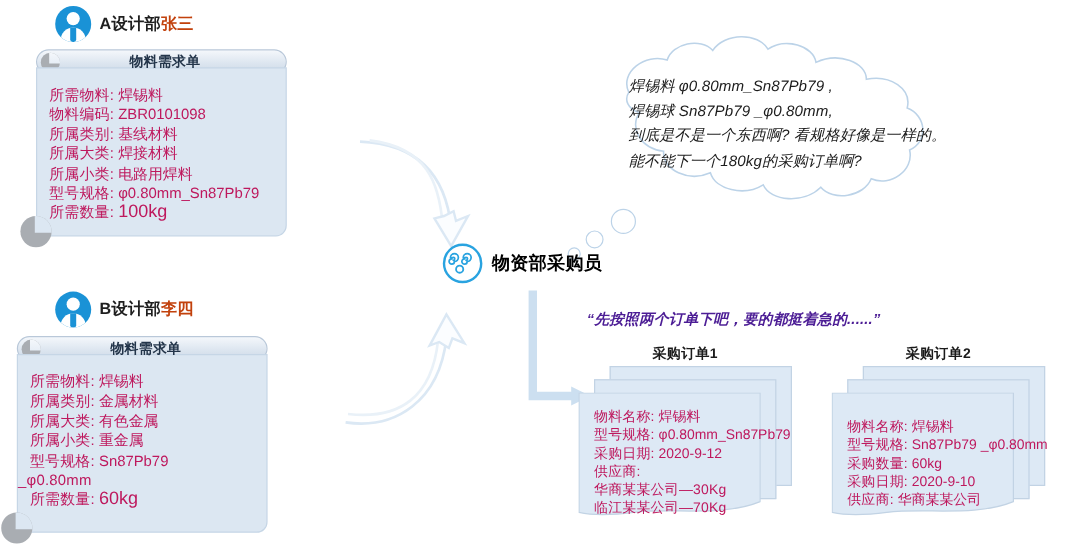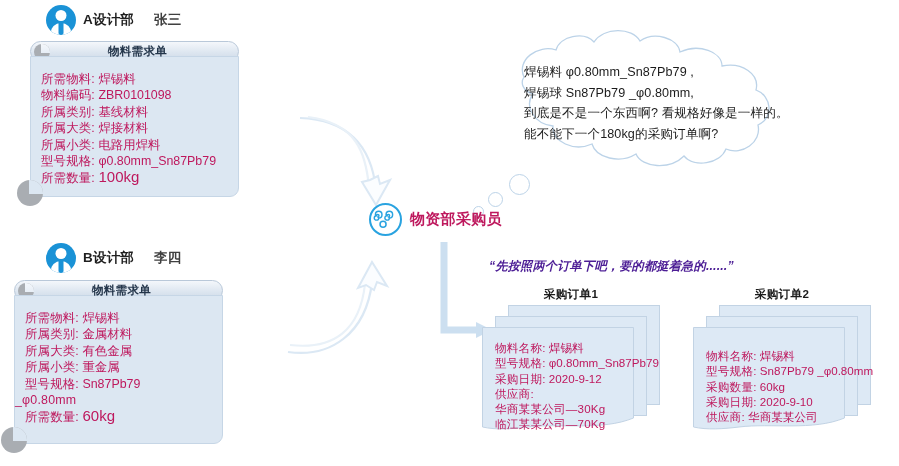--- a/index.html
+++ b/index.html
@@ -22,21 +22,21 @@
   .avatar{width:30px;height:30px;border-radius:50%;position:relative;flex:0 0 auto;
           background:#1a92d6;overflow:hidden;box-shadow:0 0 0 0 #fff;}
   .avatar .head{position:absolute;left:50%;top:5px;transform:translateX(-50%);
           width:11px;height:11px;border-radius:50%;background:#fff;}
   .avatar .body{position:absolute;left:50%;top:18px;transform:translateX(-50%);
           width:21px;height:16px;border-radius:11px 11px 0 0;background:#fff;}
   .avatar .tie{position:absolute;left:50%;top:18px;transform:translateX(-50%);
           width:5px;height:12px;background:#1a92d6;border-radius:0 0 2px 2px;}
   .person-name{font-size:13.5px;font-weight:bold;white-space:nowrap;letter-spacing:.2px;}
   .person-name .dept{color:#1f1f1f;}
-  .person-name .who{color:#404040;padding-left:20px;}
+  .person-name .who{color:#c2410c;}
 
   
   .req-card{position:absolute;}
   .req-head{
     position:relative;
     height:21px;
     border-radius:11px;
     background:linear-gradient(180deg,#f4f7fb 0%,#dde6f0 55%,#cdd9e7 100%);
     border:1px solid #b9c8d9;
     box-sizing:border-box;
@@ -75,28 +75,29 @@
   .kv .v{}
   .kv.big .v{font-size:15px;}
 
   
   .cloud-text{
     position:absolute;
     font-size:12.6px;
     line-height:20.5px;
     color:#1b1b1b;
     white-space:nowrap;
+    font-style:italic;
   }
   .cloud-text div{letter-spacing:.1px;}
 
   
   .buyer{position:absolute;display:flex;align-items:center;gap:8px;}
   .buyer-face{width:33px;height:33px;border-radius:50%;border:2px solid #29a3e0;
               position:relative;box-sizing:border-box;background:#fff;flex:0 0 auto;}
-  .buyer-name{font-size:15px;font-weight:bold;color:#be185d;white-space:nowrap;letter-spacing:.3px;}
+  .buyer-name{font-size:15px;font-weight:bold;color:#000000;white-space:nowrap;letter-spacing:.3px;}
 
   
   .quote{position:absolute;font-size:12.2px;font-style:italic;font-weight:bold;
          color:#4c1d95;white-space:nowrap;letter-spacing:.2px;}
 
   
   .po{position:absolute;}
   .po-title{position:absolute;top:0;left:0;width:100%;text-align:center;
             font-size:11.6px;font-weight:bold;color:#1b1b1b;letter-spacing:.3px;}
   .po-stack{position:absolute;top:18px;left:0;width:178px;height:128px;}

